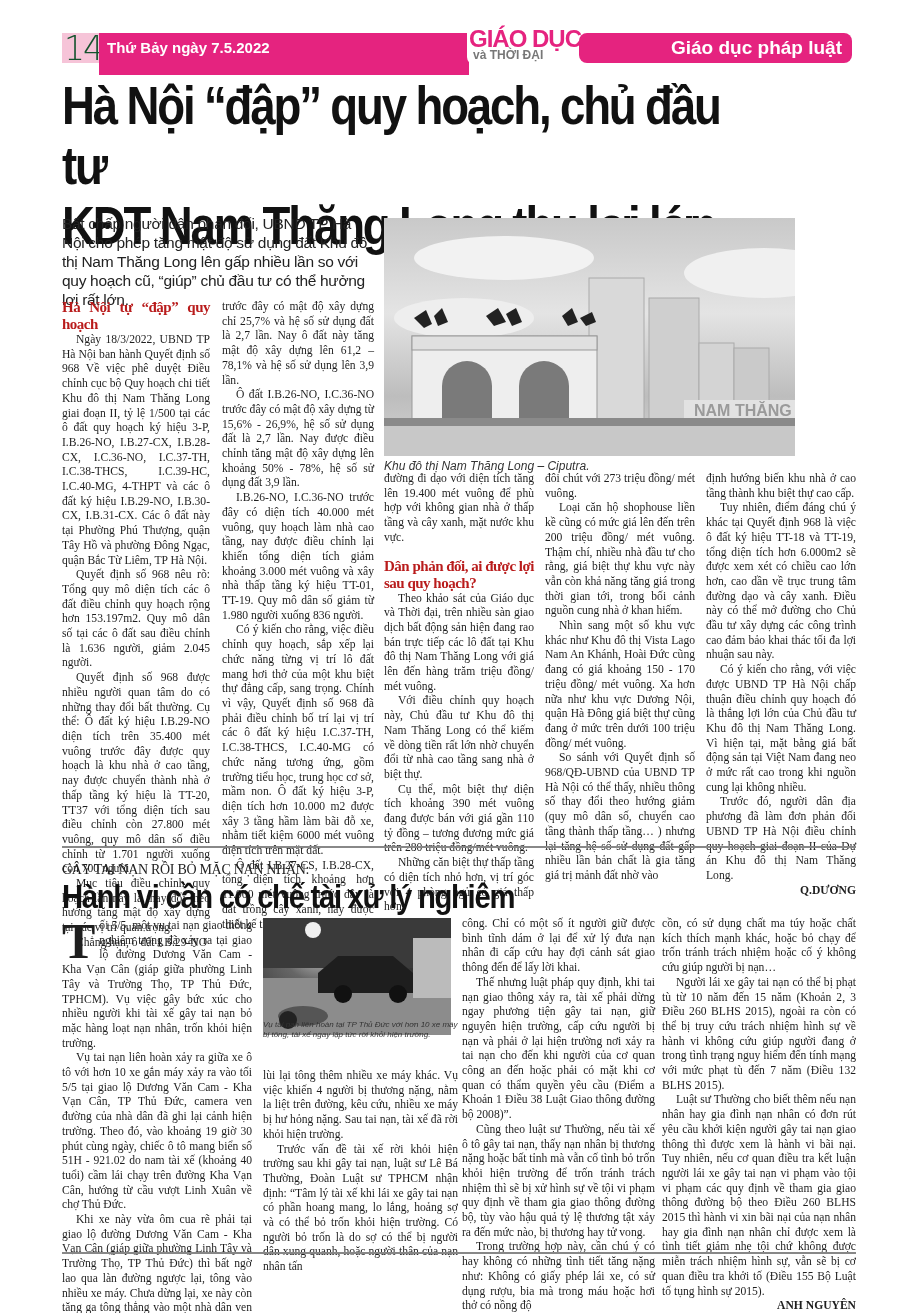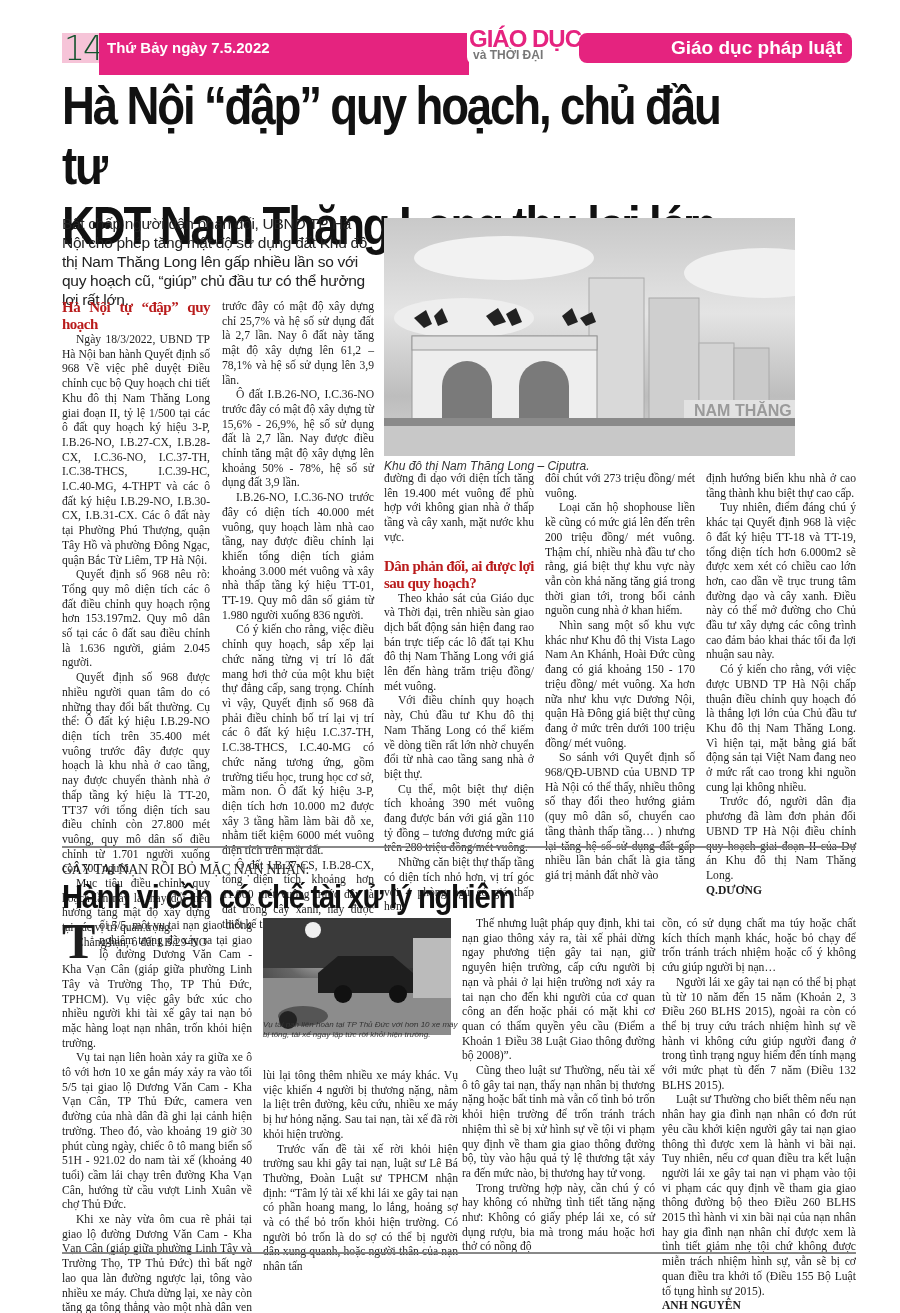--- a/index.html
+++ b/index.html
@@ -22,21 +22,21 @@
 
   .sapo { position: absolute; left: 62px; top: 214px; width: 312px; font-family: "Liberation Sans", sans-serif; font-size: 15.5px; line-height: 19px; color: #222; letter-spacing: -0.3px; }
 
   .photo1 { position: absolute; left: 384px; top: 218px; width: 411px; height: 238px; background: linear-gradient(#c9c9c9, #e4e4e4 40%, #bdbdbd 75%, #d5d5d5); overflow: hidden; }
   .caption1 { position: absolute; left: 384px; top: 459px; font-family: "Liberation Sans", sans-serif; font-style: italic; font-size: 12px; color: #333; }
 
   .col { position: absolute; font-family: "Liberation Serif", serif; font-size: 11.6px; line-height: 14.7px; text-align: justify; color: #1e1e1e; }
   .col p { margin: 0; text-indent: 14px; }
   .col p.noind { text-indent: 0; }
   .subhead { font-family: Liberation Serif, serif; font-weight: bold; font-size: 15px; line-height: 17px; color: #b91c1c; margin: 0 0 2px 0; text-indent: 0 !important; letter-spacing: -0.5px; }
-  .byline { font-weight: bold; text-indent: 0 !important; }
+  .byline { text-align: right; font-weight: bold; text-indent: 0 !important; }
 
   .divider { position: absolute; left: 62px; width: 794px; height: 2px; background: #888; }
 
   .kicker { position: absolute; left: 62px; top: 862px; font-family: "Liberation Serif", serif; font-size: 14px; color: #222; letter-spacing: -0.3px; }
   .headline2 { position: absolute; left: 62px; top: 876px; font-family: "Liberation Sans", sans-serif; font-weight: bold; font-size: 34px; line-height: 40px; color: #111; letter-spacing: -1.5px; transform: scaleX(0.86); transform-origin: left top; white-space: nowrap; }
 
   .photo2 { position: absolute; left: 263px; top: 918px; width: 188px; height: 117px; background: radial-gradient(circle at 30% 20%, #ddd 0%, #666 25%, #333 60%, #777 100%); overflow: hidden; }
   .caption2 { position: absolute; left: 263px; top: 1020px; width: 195px; font-family: "Liberation Sans", sans-serif; font-style: italic; font-size: 8px; line-height: 10px; color: #333; }
 
   .dropcap { float: left; font-family: "Liberation Serif", serif; font-size: 50px; line-height: 40px; margin: 2px 4px 0 0; font-weight: bold; }
@@ -163,20 +163,21 @@
   </svg>
 </div>
 <div class="caption2">Vụ tai nạn liên hoàn tại TP Thủ Đức với hơn 10 xe máy bị tông, tài xế ngay lập tức rời khỏi hiện trường.</div>
 
 <div class="col" style="left:263px; top:1069px; width:195px;">
   <p class="noind">lùi lại tông thêm nhiều xe máy khác. Vụ việc khiến 4 người bị thương nặng, nằm la liệt trên đường, kêu cứu, nhiều xe máy bị hư hỏng nặng. Sau tai nạn, tài xế đã rời khỏi hiện trường.</p>
   <p>Trước vấn đề tài xế rời khỏi hiện trường sau khi gây tai nạn, luật sư Lê Bá Thường, Đoàn Luật sư TPHCM nhận định: “Tâm lý tài xế khi lái xe gây tai nạn có phần hoang mang, lo lắng, hoảng sợ và có thể bỏ trốn khỏi hiện trường. Có người bỏ trốn là do sợ có thể bị người dân xung quanh, hoặc người thân của nạn nhân tấn</p>
 </div>
 
 <div class="col" style="left:462px; top:917px; width:193px;">
+  <p class="noind">công. Chỉ có một số ít người giữ được bình tĩnh dám ở lại để xử lý đưa nạn nhân đi cấp cứu hay đợi cảnh sát giao thông đến để lấy lời khai.</p>
   <p>Thế nhưng luật pháp quy định, khi tai nạn giao thông xảy ra, tài xế phải dừng ngay phương tiện gây tai nạn, giữ nguyên hiện trường, cấp cứu người bị nạn và phải ở lại hiện trường nơi xảy ra tai nạn cho đến khi người của cơ quan công an đến hoặc phải có mặt khi cơ quan có thẩm quyền yêu cầu (Điểm a Khoản 1 Điều 38 Luật Giao thông đường bộ 2008)”.</p>
   <p>Cũng theo luật sư Thường, nếu tài xế ô tô gây tai nạn, thấy nạn nhân bị thương nặng hoặc bất tỉnh mà vẫn cố tình bỏ trốn khỏi hiện trường để trốn tránh trách nhiệm thì sẽ bị xử hình sự về tội vi phạm quy định về tham gia giao thông đường bộ, tùy vào hậu quả tỷ lệ thương tật xảy ra đến mức nào, bị thương hay tử vong.</p>
   <p>Trong trường hợp này, cần chú ý có hay không có những tình tiết tăng nặng như: Không có giấy phép lái xe, có sử dụng rượu, bia mà trong máu hoặc hơi thở có nồng độ</p>
 </div>
 
 <div class="col" style="left:662px; top:917px; width:194px;">
   <p class="noind">cồn, có sử dụng chất ma túy hoặc chất kích thích mạnh khác, hoặc bỏ chạy để trốn tránh trách nhiệm hoặc cố ý không cứu giúp người bị nạn…</p>
   <p>Người lái xe gây tai nạn có thể bị phạt tù từ 10 năm đến 15 năm (Khoản 2, 3 Điều 260 BLHS 2015), ngoài ra còn có thể bị truy cứu trách nhiệm hình sự về hành vi không cứu giúp người đang ở trong tình trạng nguy hiểm đến tính mạng với mức phạt tù đến 7 năm (Điều 132 BLHS 2015).</p>
   <p>Luật sư Thường cho biết thêm nếu nạn nhân hay gia đình nạn nhân có đơn rút yêu cầu khởi kiện người gây tai nạn giao thông thì được xem là hành vi bãi nại. Tuy nhiên, nếu cơ quan điều tra kết luận người lái xe gây tai nạn vi phạm vào tội vi phạm các quy định về tham gia giao thông đường bộ theo Điều 260 BLHS 2015 thì hành vi xin bãi nại của nạn nhân hay gia đình nạn nhân chỉ được xem là tình tiết giảm nhẹ tội chứ không được miễn trách nhiệm hình sự, vẫn sẽ bị cơ quan điều tra khởi tố (Điều 155 Bộ Luật tố tụng hình sự 2015).</p>
   <p class="byline">ANH NGUYÊN</p>

